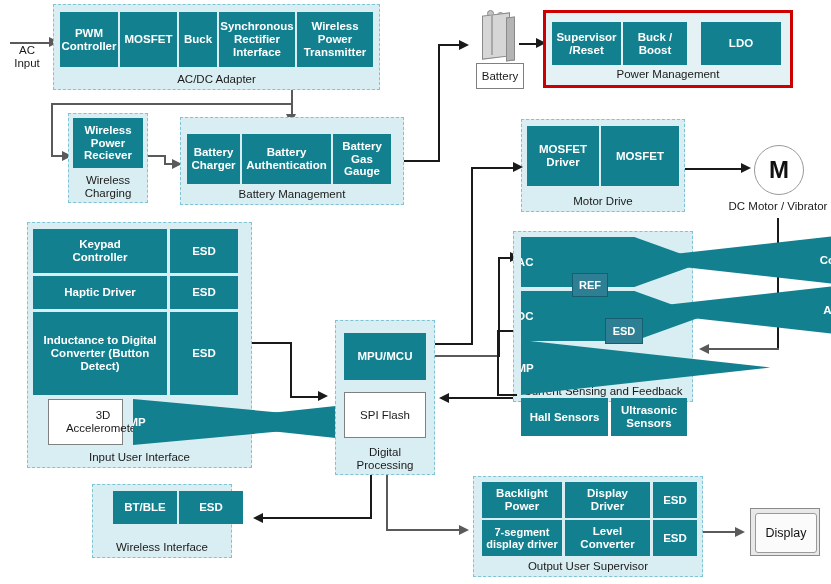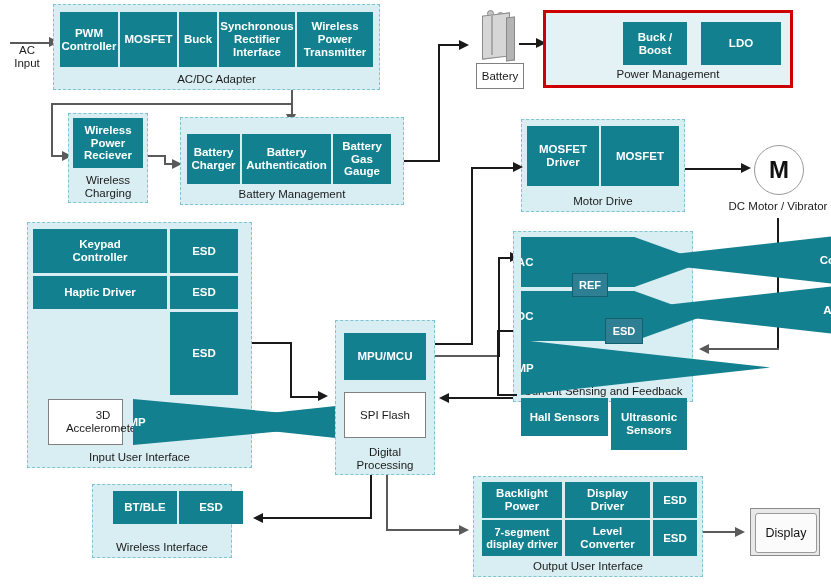--- a/index.html
+++ b/index.html
@@ -128,20 +128,22 @@
     <div class="strip"></div>
   </div>
   <div class="blk white" style="left:476px;top:63px;width:48px;height:26px;">Battery</div>
 
   <div class="ln" style="left:519px;top:43px;width:20px;height:2px;"></div>
   <div class="ar r" style="left:536px;top:38px;"></div>
 
   <div class="group red" style="left:543px;top:10px;width:250px;height:78px;">
     <div class="grp-label" style="bottom:4px;">Power Management</div>
   </div>
+  <div class="blk" style="left:552px;top:22px;width:69px;height:43px;white-space:pre-line;">Supervisor
+/Reset</div>
   <div class="blk" style="left:623px;top:22px;width:64px;height:43px;white-space:pre-line;">Buck /
 Boost</div>
   <div class="blk" style="left:701px;top:22px;width:80px;height:43px;">LDO</div>
 
   <div class="group" style="left:521px;top:119px;width:164px;height:93px;">
     <div class="grp-label">Motor Drive</div>
   </div>
   <div class="blk" style="left:527px;top:126px;width:72px;height:60px;white-space:pre-line;">MOSFET
 Driver</div>
   <div class="blk" style="left:601px;top:126px;width:78px;height:60px;">MOSFET</div>
@@ -157,20 +159,23 @@
   <div class="ar l g" style="left:699px;top:344px;"></div>
 
   <div class="group" style="left:27px;top:222px;width:225px;height:246px;">
     <div class="grp-label">Input User Interface</div>
   </div>
   <div class="blk" style="left:33px;top:229px;width:134px;height:44px;white-space:pre-line;">Keypad
 Controller</div>
   <div class="blk" style="left:170px;top:229px;width:68px;height:44px;">ESD</div>
   <div class="blk" style="left:33px;top:276px;width:134px;height:33px;">Haptic Driver</div>
   <div class="blk" style="left:170px;top:276px;width:68px;height:33px;">ESD</div>
+  <div class="blk" style="left:33px;top:312px;width:134px;height:83px;white-space:pre-line;">Inductance to Digital
+Converter (Button
+Detect)</div>
   <div class="blk" style="left:170px;top:312px;width:68px;height:83px;">ESD</div>
   <div class="blk white" style="left:48px;top:399px;width:75px;height:46px;white-space:pre-line;padding-left:36px;">3D
 Accelerometer</div>
   <div class="tri tri-rt" style="left:133px;top:399px;width:53px;height:46px;">AMP</div>
   <div class="tri tri-l" style="left:185px;top:399px;width:53px;height:46px;">ADC</div>
 
   <div class="ln" style="left:252px;top:342px;width:40px;height:2px;"></div>
   <div class="ln" style="left:290px;top:342px;width:2px;height:56px;"></div>
   <div class="ln" style="left:290px;top:396px;width:30px;height:2px;"></div>
   <div class="ar r" style="left:318px;top:391px;"></div>
@@ -208,35 +213,35 @@
     <div class="grp-label">Current Sensing and Feedback</div>
   </div>
   <div class="tri tri-r" style="left:521px;top:237px;width:68px;height:50px;">DAC</div>
   <div class="tri tri-r" style="left:521px;top:291px;width:68px;height:50px;">ADC</div>
   <div class="blk bord" style="left:572px;top:273px;width:36px;height:24px;">REF</div>
   <div class="tri tri-l" style="left:620px;top:236px;width:63px;height:48px;">Comp</div>
   <div class="tri tri-l" style="left:620px;top:286px;width:63px;height:48px;">AMP</div>
   <div class="tri tri-rt" style="left:521px;top:340px;width:80px;height:55px;">AMP</div>
   <div class="blk bord" style="left:605px;top:318px;width:38px;height:26px;">ESD</div>
   <div class="blk" style="left:521px;top:398px;width:87px;height:38px;">Hall Sensors</div>
-  <div class="blk" style="left:611px;top:398px;width:76px;height:52px;white-space:pre-line;">Ultrasonic
+  <div class="blk" style="left:611px;top:398px;width:76px;height:38px;white-space:pre-line;">Ultrasonic
 Sensors</div>
 
   <div class="ln" style="left:497px;top:330px;width:16px;height:2px;"></div>
   <div class="ln" style="left:497px;top:330px;width:2px;height:66px;"></div>
   <div class="ln" style="left:497px;top:394px;width:20px;height:2px;"></div>
 
   <div class="group" style="left:92px;top:484px;width:140px;height:74px;">
     <div class="grp-label">Wireless Interface</div>
   </div>
   <div class="blk" style="left:113px;top:491px;width:64px;height:33px;">BT/BLE</div>
   <div class="blk" style="left:179px;top:491px;width:64px;height:33px;">ESD</div>
 
   <div class="group" style="left:473px;top:476px;width:230px;height:101px;">
-    <div class="grp-label">Output User Interface</div>
+    <div class="grp-label">Output User Supervisor</div>
   </div>
   <div class="blk" style="left:482px;top:482px;width:80px;height:36px;white-space:pre-line;">Backlight
 Power</div>
   <div class="blk" style="left:565px;top:482px;width:85px;height:36px;white-space:pre-line;">Display
 Driver</div>
   <div class="blk" style="left:653px;top:482px;width:44px;height:36px;">ESD</div>
   <div class="blk sm" style="left:482px;top:520px;width:80px;height:36px;white-space:pre-line;">7-segment
 display driver</div>
   <div class="blk" style="left:565px;top:520px;width:85px;height:36px;white-space:pre-line;">Level
 Converter</div>

